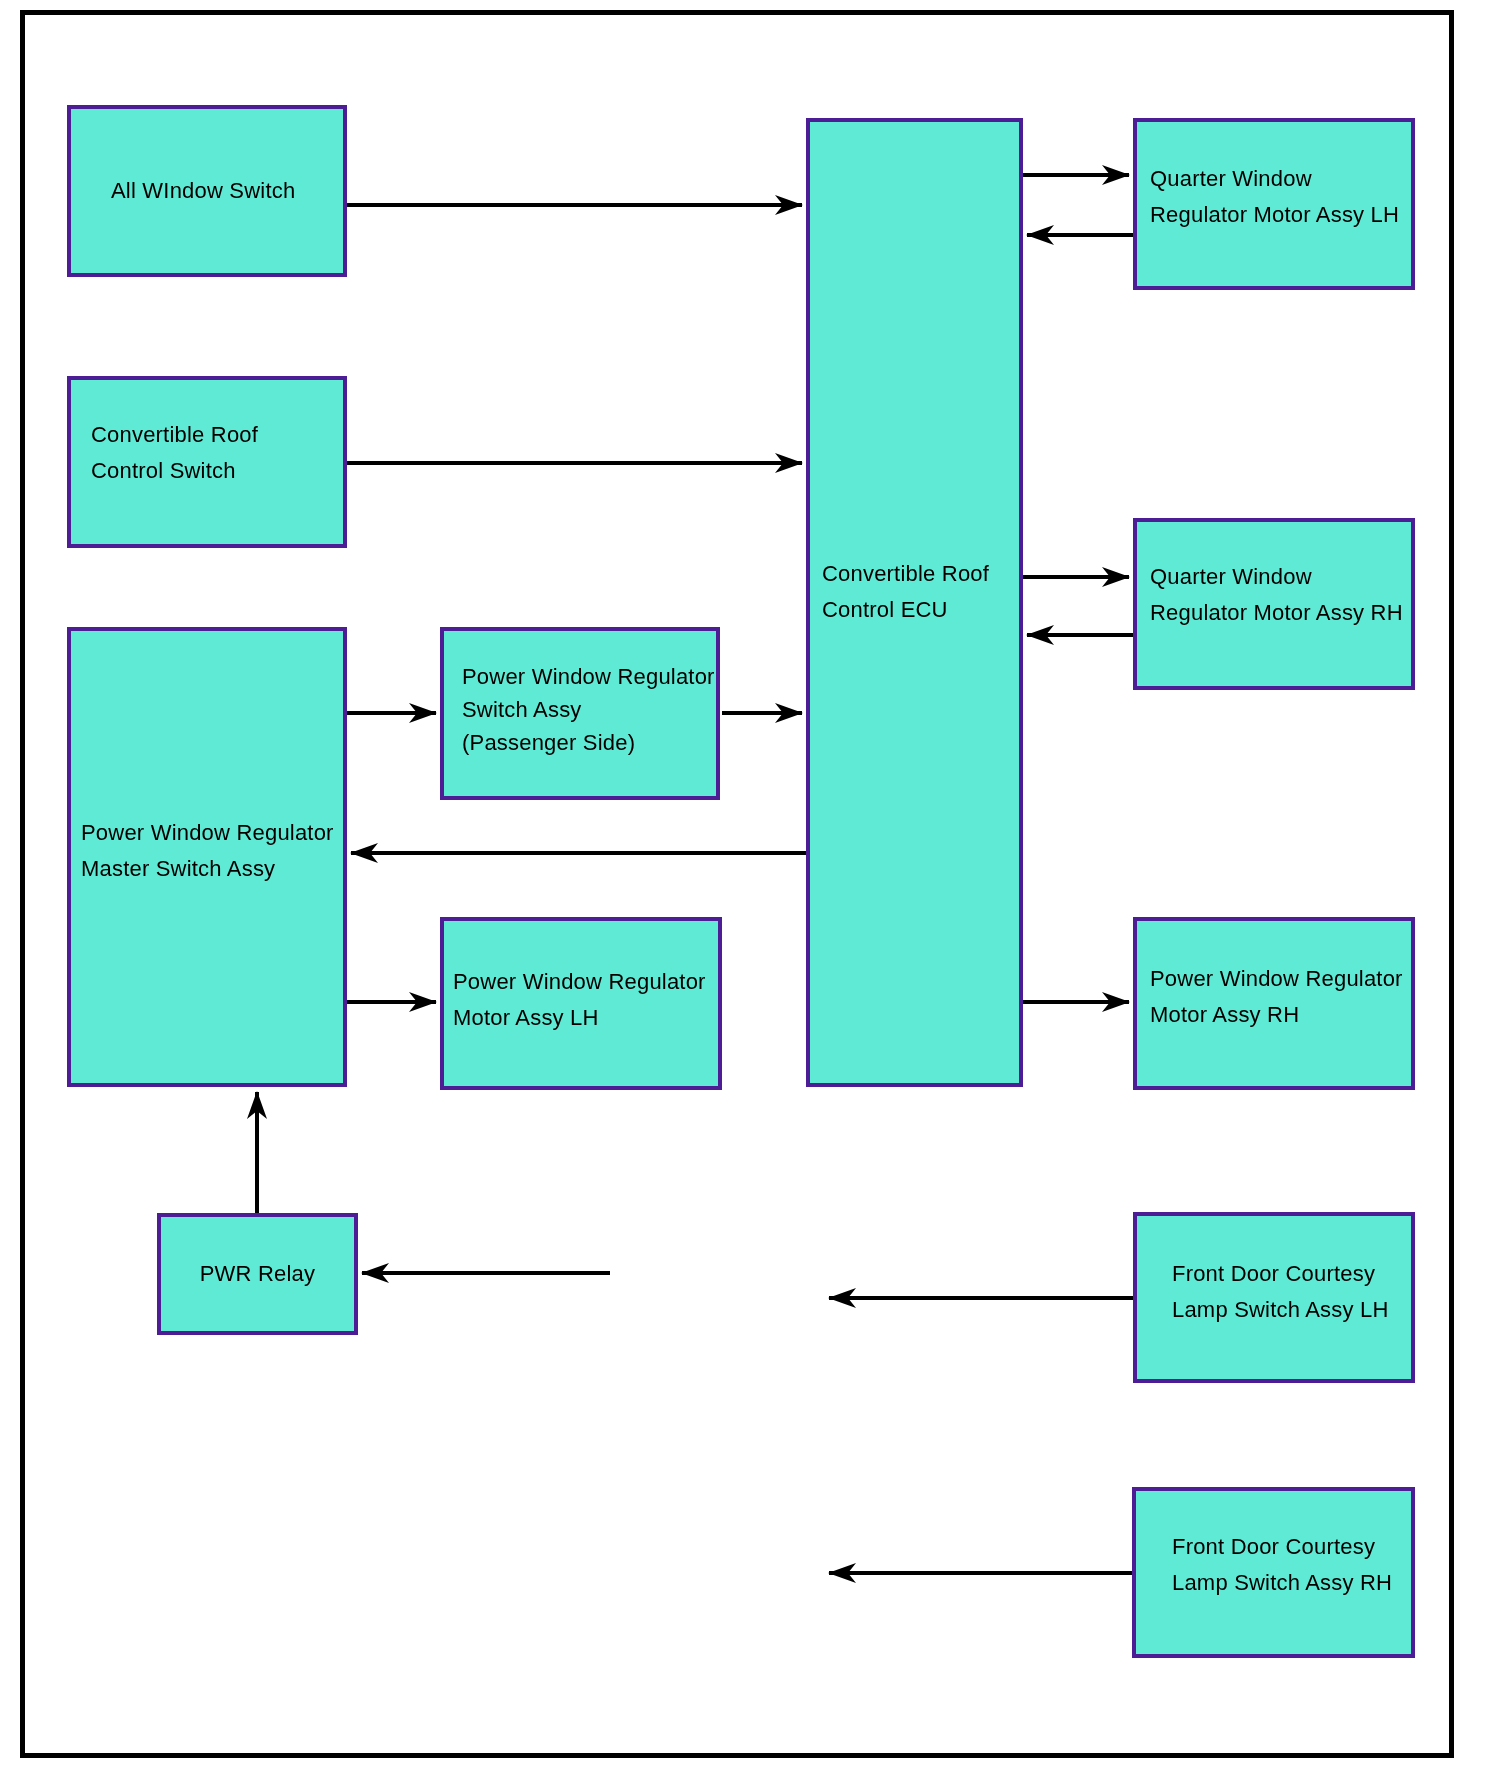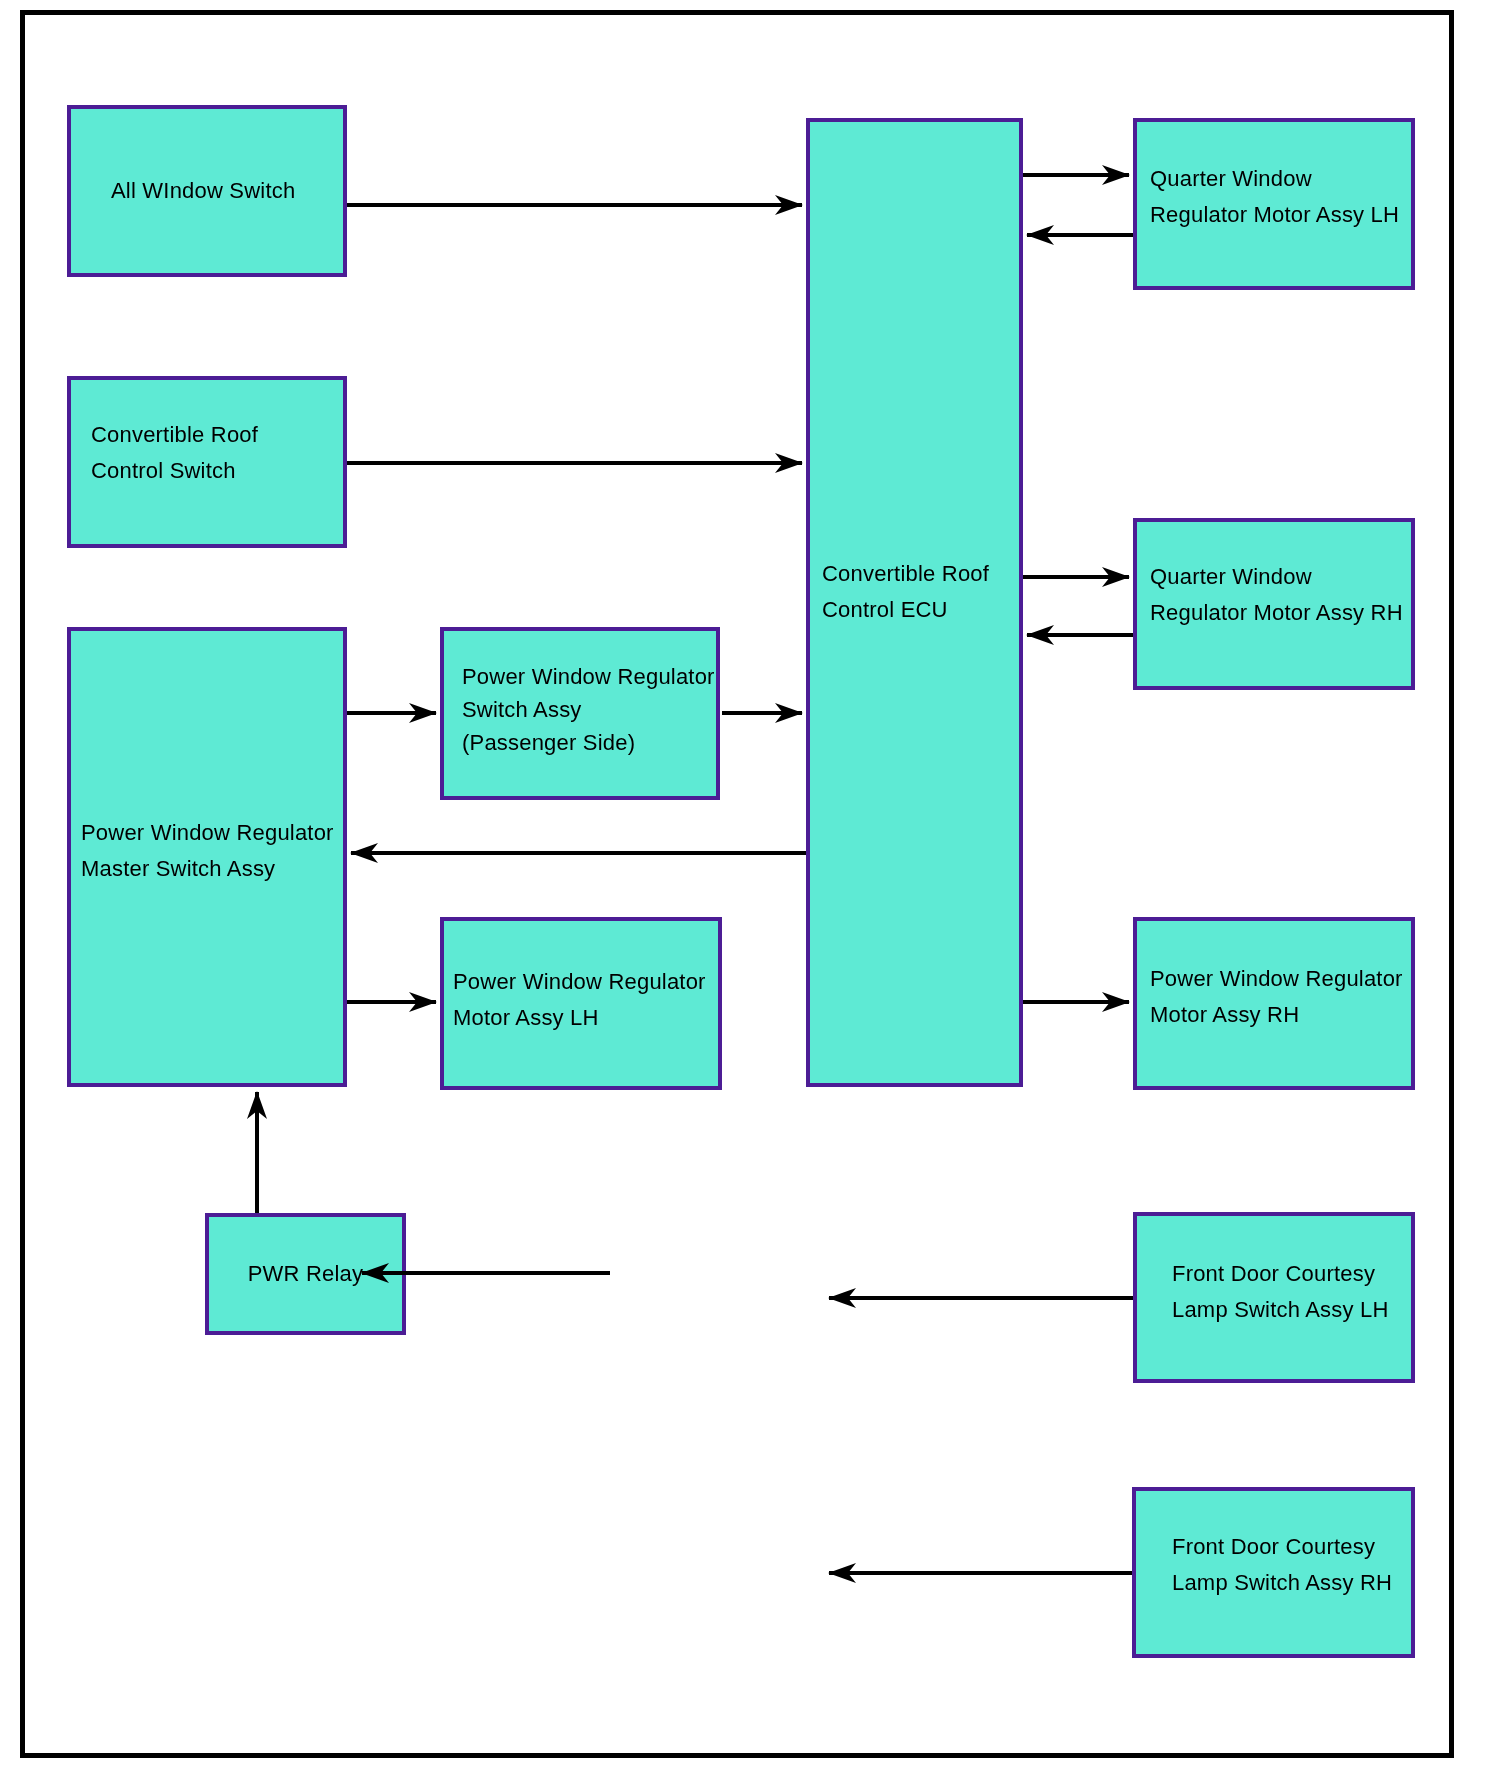--- a/index.html
+++ b/index.html
@@ -100,21 +100,21 @@
   <div class="node" style="left:1133px; top:518px; width:282px; height:172px;">
     <span class="node-label" style="left:13px; top:37px;">Quarter Window
 Regulator Motor Assy RH</span>
   </div>
 
   <div class="node" style="left:1133px; top:917px; width:282px; height:173px;">
     <span class="node-label" style="left:13px; top:40px;">Power Window Regulator
 Motor Assy RH</span>
   </div>
 
-  <div class="node centered" style="left:157px; top:1213px; width:201px; height:122px;margin-left:48px;">
+  <div class="node centered" style="left:157px; top:1213px; width:201px; height:122px;">
     <span class="node-label">PWR Relay</span>
   </div>
 
 
   <div class="node" style="left:1133px; top:1212px; width:282px; height:171px;">
     <span class="node-label" style="left:35px; top:40px;">Front Door Courtesy
 Lamp Switch Assy LH</span>
   </div>
 
   <div class="node" style="left:1132px; top:1487px; width:283px; height:171px;">

